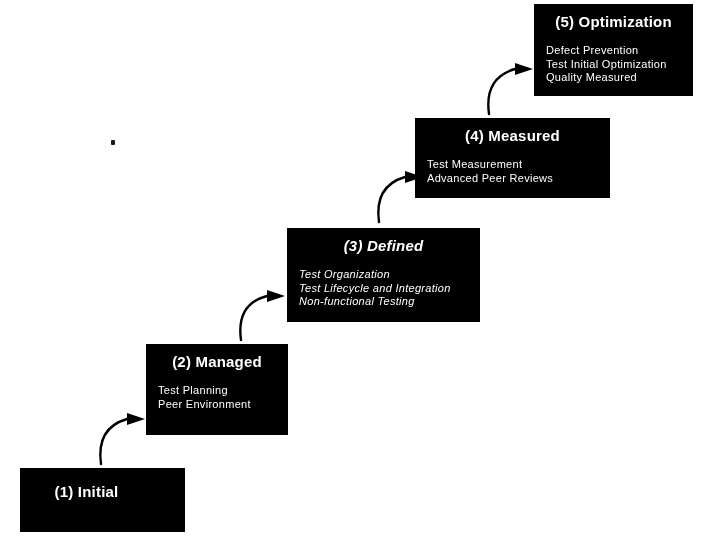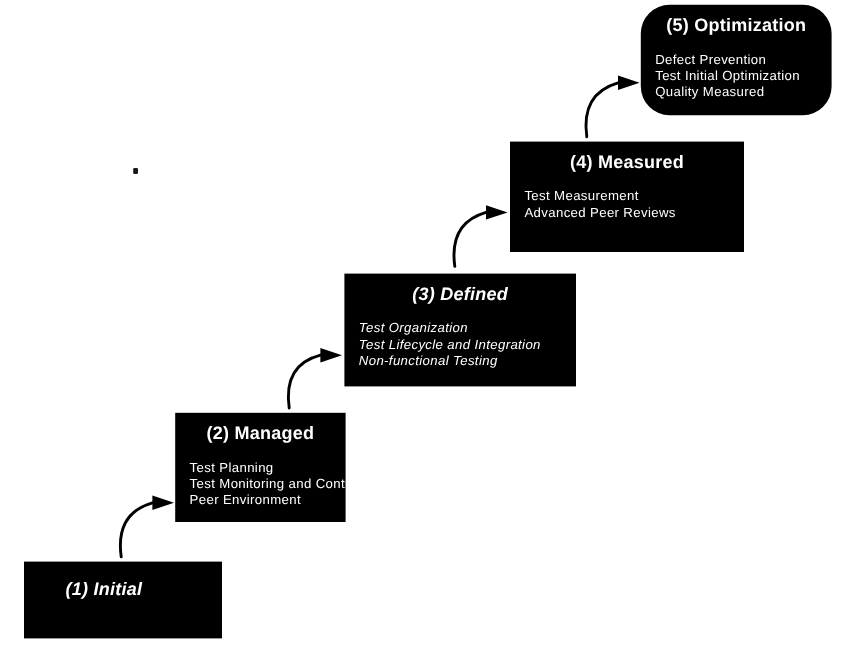--- a/index.html
+++ b/index.html
@@ -33,25 +33,25 @@
   .box-items {
     list-style: none;
     margin: 14px 0 0 0;
     padding: 0 2px 0 12px;
     font-size: 11px;
     line-height: 13.5px;
     letter-spacing: 0.3px;
     white-space: nowrap;
   }
   
-  .lv1 { left: 20px;  top: 468px; width: 165px; height: 64px; font-style: italic; }
+  .lv1 { left: 20px;  top: 468px; width: 165px; height: 64px; }
   .lv2 { left: 146px; top: 344px; width: 142px; height: 91px; }
   .lv3 { left: 287px; top: 228px; width: 193px; height: 94px; font-style: italic; }
-  .lv4 { left: 425px; top: 118px; width: 195px; height: 92px; }
-  .lv5 { left: 534px; top: 4px;   width: 159px; height: 92px; border-radius: 24px; }
+  .lv4 { left: 415px; top: 118px; width: 195px; height: 80px; }
+  .lv5 { left: 534px; top: 4px;   width: 159px; height: 92px; }
   .lv1 .box-title { padding-top: 15px; transform: translateX(-16px); }
   #arrows {
     position: absolute;
     left: 0; top: 0;
     width: 704px;
     height: 540px;
     pointer-events: none;
   }
   #arrows path {
     fill: none;
@@ -100,21 +100,20 @@
   <span class="stray-mark"></span>
 
   <div class="level-box lv1">
     <span class="box-title">(1) Initial</span>
   </div>
 
   <div class="level-box lv2">
     <span class="box-title">(2) Managed</span>
     <ul class="box-items">
       <li>Test Planning</li>
-      <li>Test Monitoring and Control</li>
       <li>Peer Environment</li>
     </ul>
   </div>
 
   <div class="level-box lv3">
     <span class="box-title">(3) Defined</span>
     <ul class="box-items">
       <li>Test Organization</li>
       <li>Test Lifecycle and Integration</li>
       <li>Non-functional Testing</li>

